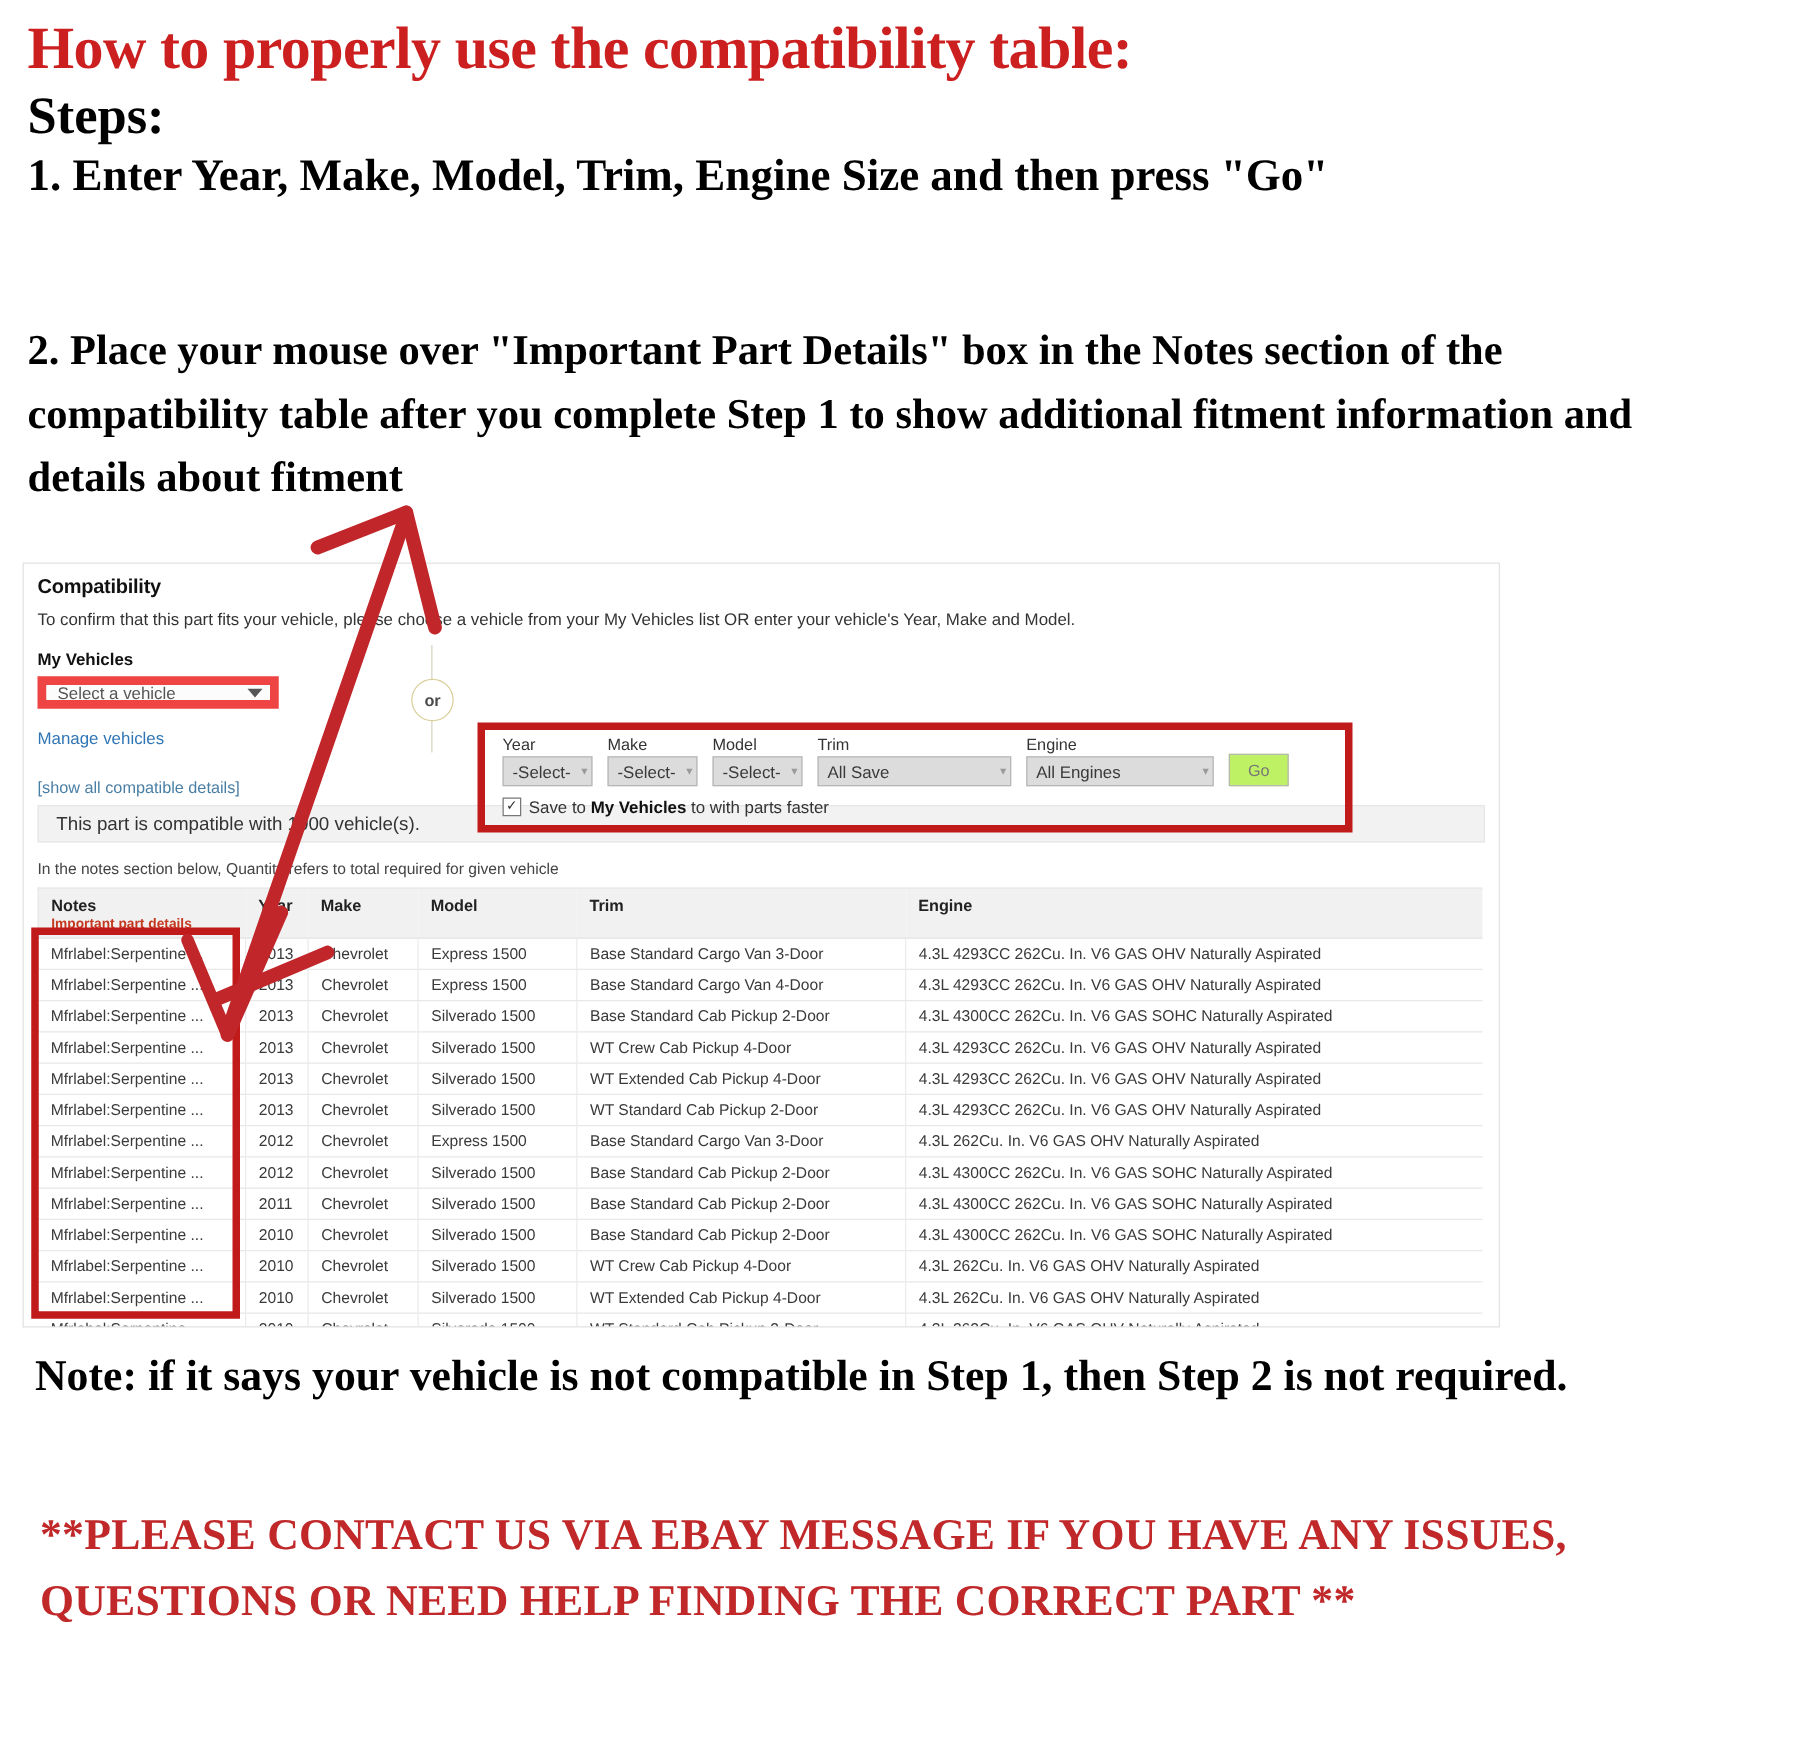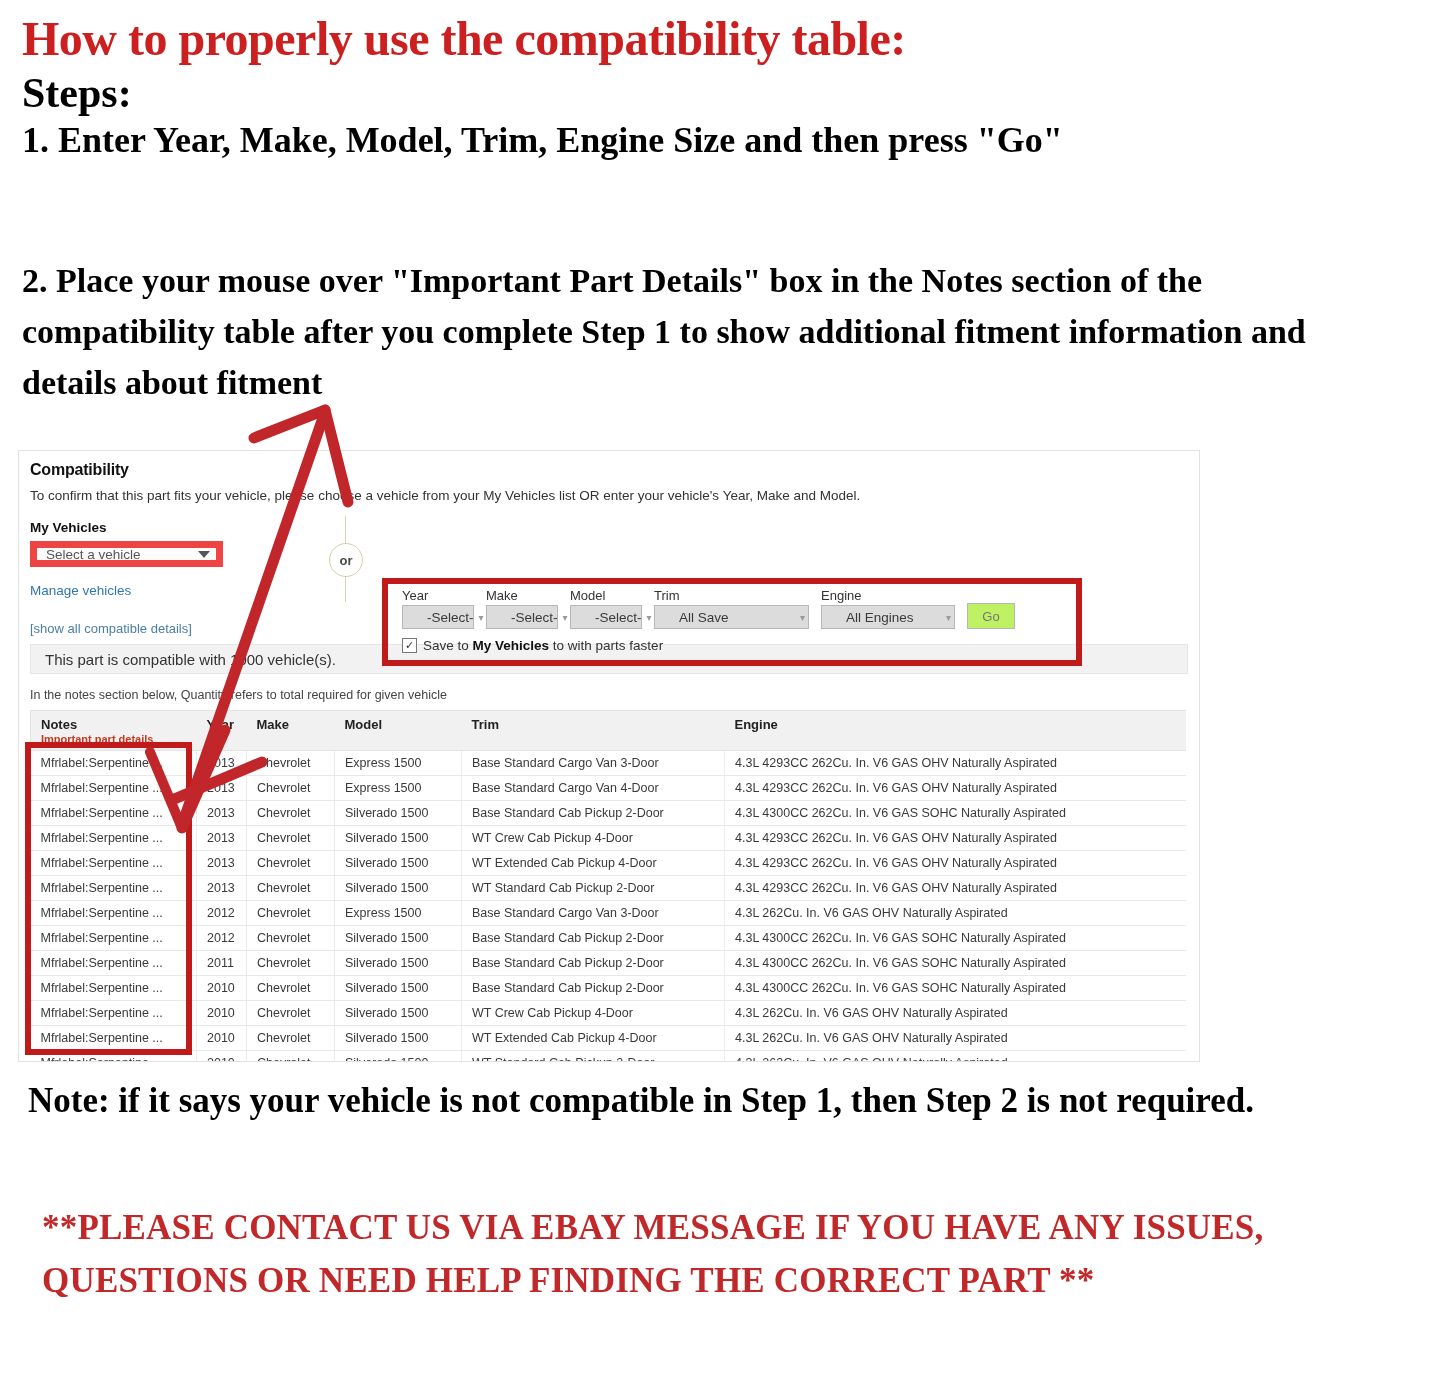--- a/index.html
+++ b/index.html
@@ -104,27 +104,27 @@
   }
   .finder{
     position:absolute;left:372px;top:68px;
   }
   .finder-row{display:flex;align-items:flex-end;gap:12px;}
   .fld{display:flex;flex-direction:column;}
   .fld-label{font-size:13px;color:#333;margin-bottom:2px;}
   .sel{
     height:24px;border:1px solid #b7b7b7;background:#dcdcdc;
     display:flex;align-items:center;justify-content:space-between;
-    box-sizing:border-box;padding:0 3px 0 24px;
+    box-sizing:border-box;padding:0 3px 0 7px;
   }
   .sel span.val{font-size:13.5px;color:#3a3a3a;white-space:nowrap;}
   .sel .arrow{font-size:10px;color:#9a9a9a;margin-left:5px;}
   .sel.w-small{width:72px;}
   .sel.w-trim{width:155px;}
-  .sel.w-engine{width:134px;align-items:center;}
+  .sel.w-engine{width:150px;align-items:center;}
   .go-btn{
     width:46px;height:24px;border:1px solid #b7b7b7;background:#bef264;
     font-size:13px;color:#777;display:flex;align-items:center;justify-content:center;
     margin-bottom:0;
   }
   .save-row{display:flex;align-items:center;margin-top:9px;}
   .chk{
     width:13px;height:13px;border:1px solid #777;background:#fff;
     display:flex;align-items:center;justify-content:center;margin-right:6px;
     font-size:11px;color:#333;line-height:1;
@@ -176,21 +176,21 @@
   
   .arrow-svg{position:absolute;left:0;top:380px;width:420px;height:460px;z-index:6;}
 
   
   .note-bottom{
     position:absolute;left:28px;top:1075px;width:1330px;
     font-family:"Liberation Serif", serif;color:#000;font-weight:bold;
     font-size:35px;line-height:1.5;
   }
   .contact-red{
-    position:absolute;left:42px;top:1202px;width:1330px;
+    position:absolute;left:32px;top:1202px;width:1330px;
     font-family:"Liberation Serif", serif;color:#c0282a;font-weight:bold;
     font-size:35px;line-height:1.5;letter-spacing:0.2px;
   }
 </style>
 </head>
 <body>
 
 <div class="hero">
   <div class="title-red">How to properly use the compatibility table:</div>
   <div class="steps-label">Steps:</div>

